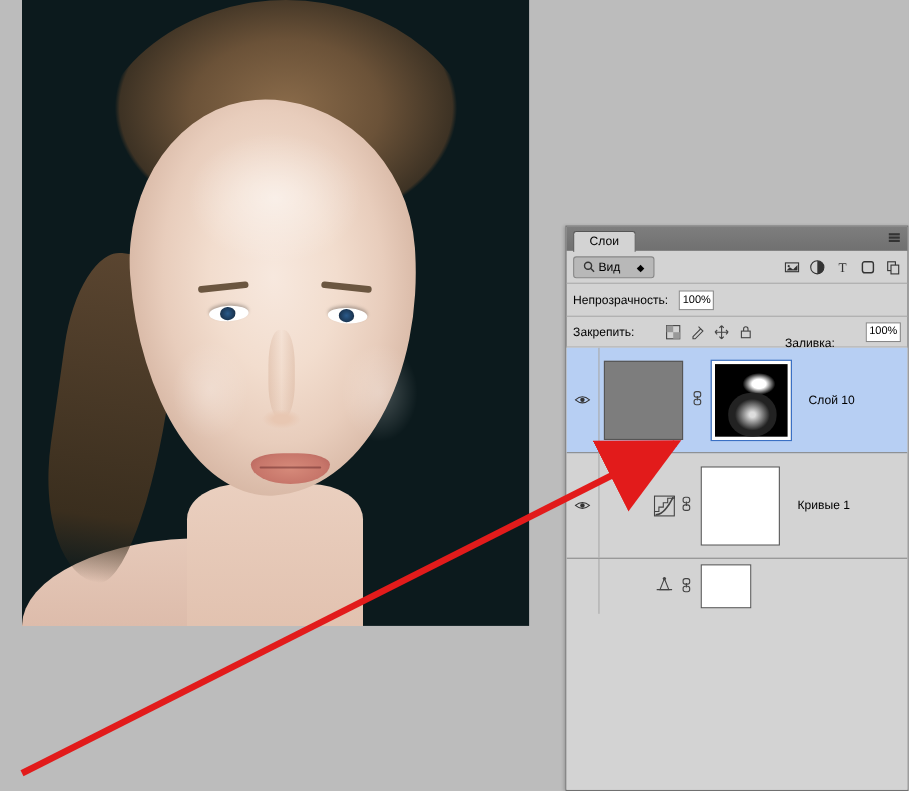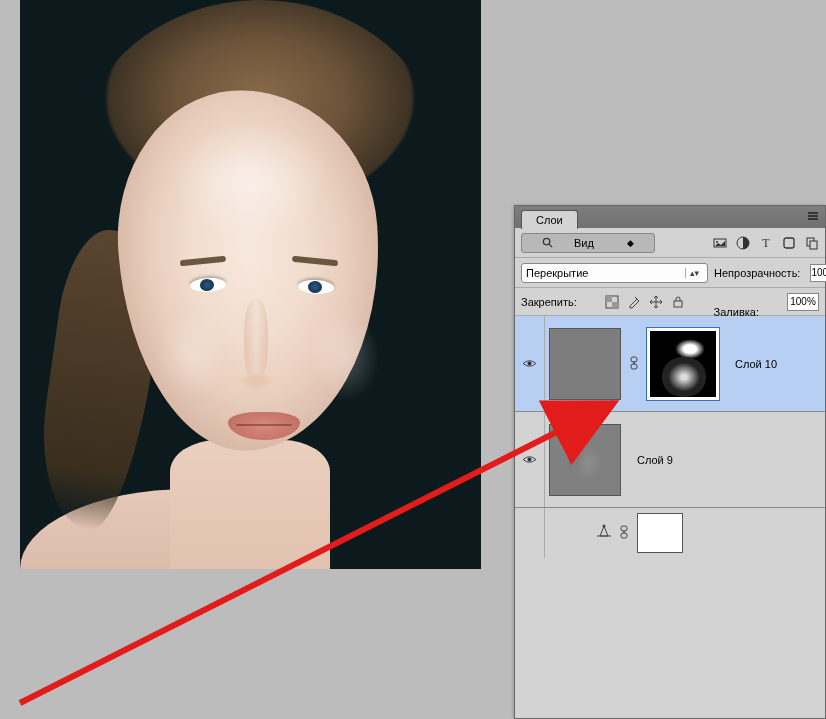--- a/index.html
+++ b/index.html
@@ -137,23 +137,23 @@
     .tab-menu::before{
       content:""; position:absolute; left:3px; top:3px; width:10px; height:2px;
       background:#333; box-shadow:0 3px 0 #333, 0 6px 0 #333;
     }
     .panel-row1 {
       height: 30px; display:flex; align-items:center;
       padding: 0 6px; border-bottom:1px solid #aaa;
       gap:6px;
     }
     .search-dd {
-      display:flex; align-items:center; gap:21px;
+      display:flex; align-items:center; gap:3px;
       background:#b8b8b8; border:1px solid #888; border-radius:3px;
-      padding:2px 20px; height:20px;
+      padding:2px 8px; height:20px;
     }
     .search-icon svg { width:11px; height:11px; display:block;}
     .filter-icons { margin-left:auto; display:flex; gap:9px; align-items:center;}
     .filter-icons .ficon { width:14px; height:14px; color:#333;}
     .panel-row2 {
       height: 30px; display:flex; align-items:center;
       padding:0 6px; border-bottom:1px solid #aaa; gap:6px;
     }
     .dd-blend {
       flex:0 0 187px; height:20px;
@@ -302,24 +302,20 @@
       <span class="ficon">
         <svg viewBox="0 0 14 14">
             <rect x="2" y="2" width="7" height="8" fill="none" stroke="#333"></rect>
             <rect x="5" y="5" width="7" height="8" fill="#d3d3d3" stroke="#333"></rect>
           </svg>
       </span>
     </div>
   </div>
 
   <div class="panel-row2">
-    <div class="dd-blend">
-      <span>Перекрытие</span>
-      <span class="dd-arrow">▴▾</span>
-    </div>
     <span class="opacity-label">Непрозрачность:</span>
     <div class="pct-field">100%</div>
   </div>
 
   <div class="panel-row3">
     <span>Закрепить:</span>
     <div class="lock-icons">
       <span class="li">
         <svg viewBox="0 0 14 14">
             <rect x="1" y="1" width="12" height="12" fill="none" stroke="#444"></rect>
@@ -363,31 +359,46 @@
         <svg width="10" height="14" viewBox="0 0 10 14">
             <rect x="2" y="1" width="6" height="5" rx="2" fill="none" stroke="#444"></rect>
             <rect x="2" y="8" width="6" height="5" rx="2" fill="none" stroke="#444"></rect>
             <line x1="5" y1="5" x2="5" y2="9" stroke="#444"></line>
           </svg>
       </div>
       <div class="thumb facemask"></div>
       <span class="layer-name">Слой 10</span>
     </div>
 
-
     <div class="layer">
       <div class="eye-cell">
         <svg viewBox="0 0 16 12">
             <path d="M1 6 Q8 0 15 6 Q8 12 1 6 Z" fill="none" stroke="#333"></path>
             <circle cx="8" cy="6" r="2.2" fill="#333"></circle>
           </svg>
       </div>
-      <div class="thumb emboss"></div>
-      <span class="layer-name">Слой 9</span>
-    </div>
+      <div style="width:40px;"></div>
+      <div class="adj-icon">
+        <svg viewBox="0 0 20 20">
+            <rect x="1" y="1" width="18" height="18" fill="none" stroke="#444"></rect>
+            <path d="M1 19 L1 15 L5 15 L5 11 L9 11 L9 7 L13 7 L13 3 L19 3 L19 1" fill="none" stroke="#444"></path>
+            <path d="M2 18 Q10 18 18 2" fill="none" stroke="#444" stroke-width="1.5"></path>
+          </svg>
+      </div>
+      <div class="link-icon">
+        <svg width="10" height="14" viewBox="0 0 10 14">
+            <rect x="2" y="1" width="6" height="5" rx="2" fill="none" stroke="#444"></rect>
+            <rect x="2" y="8" width="6" height="5" rx="2" fill="none" stroke="#444"></rect>
+            <line x1="5" y1="5" x2="5" y2="9" stroke="#444"></line>
+          </svg>
+      </div>
+      <div class="thumb white"></div>
+      <span class="layer-name">Кривые 1</span>
+    </div>
+
 
 
     <div class="layer color-balance" style="border-bottom:none;">
       <div class="eye-cell">
         
       </div>
       <div style="width:40px;"></div>
       <div class="adj-icon" style="margin-left:8px;">
         <svg viewBox="0 0 20 20">
             <path d="M10 3 L6 13 L14 13 Z" fill="none" stroke="#444"></path>

